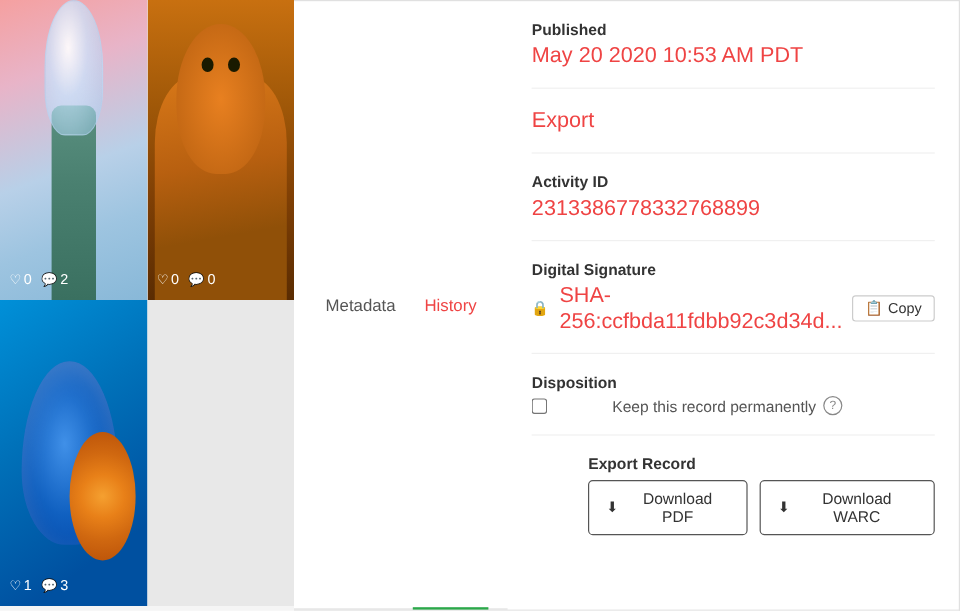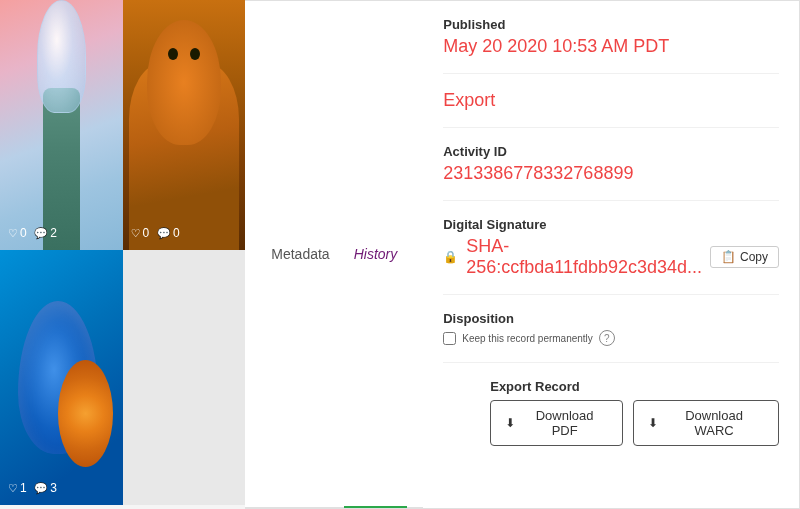--- a/index.html
+++ b/index.html
@@ -36,24 +36,23 @@
       color: #555;
       border-bottom: 2px solid transparent;
       margin-bottom: -1px;
       background: none;
       border-top: none;
       border-left: none;
       border-right: none;
     }
 
     .tab.active {
-      color: #701a75;
+      color: #ef4444;
       border-bottom: 2px solid #2ba84a;
       font-weight: 500;
-      font-style: italic;
     }
 
     .metadata-content {
       padding: 16px 20px;
       flex: 1;
       overflow-y: auto;
     }
 
     .meta-section {
       margin-bottom: 16px;
@@ -108,22 +107,23 @@
       gap: 6px;
     }
 
     .checkbox-small {
       width: 13px;
       height: 13px;
       cursor: pointer;
     }
 
     .disposition-label {
-      font-size: 10px;
+      font-size: 13px;
       color: #555;
+      margin-left: 48px;
     }
 
     .help-icon {
       display: inline-flex;
       align-items: center;
       justify-content: center;
       width: 16px;
       height: 16px;
       border-radius: 50%;
       border: 1px solid #888;

